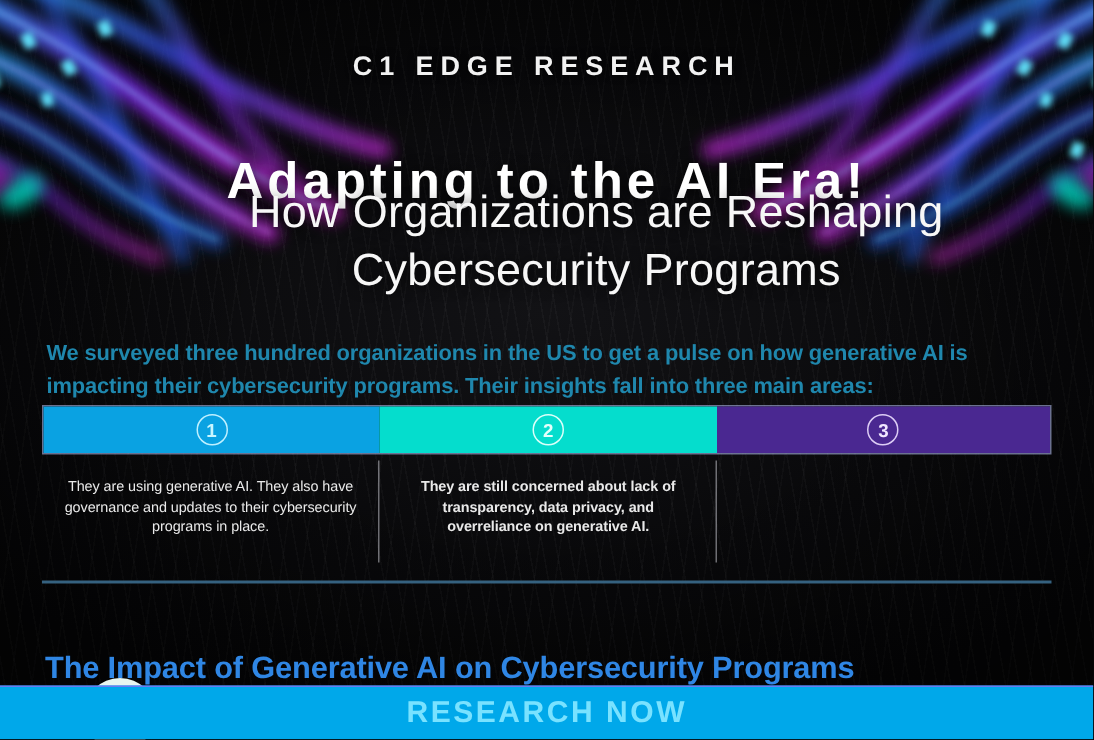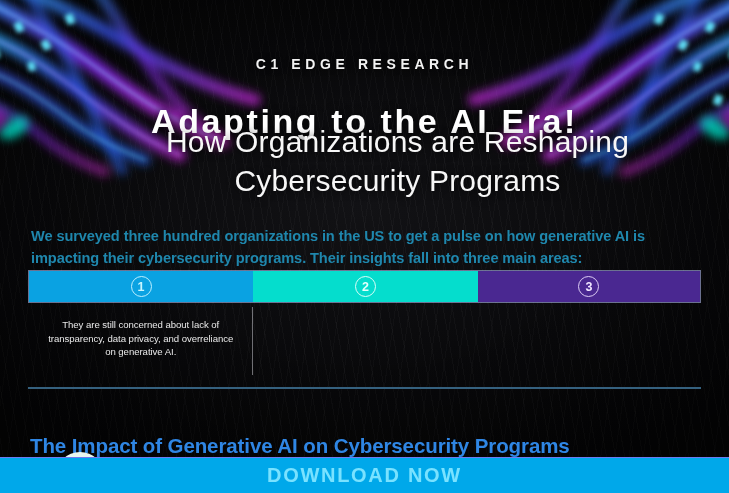--- a/index.html
+++ b/index.html
@@ -61,26 +61,26 @@
     height: 200px;
     pointer-events: none;
   }
   .neon-left  { left: -30px; }
   .neon-right { right: -30px; }
   .neon svg { display: block; width: 100%; height: 100%; }
 
   
   .kicker {
     position: absolute;
-    top: 56px;
+    top: 34px;
     left: 0;
     width: 100%;
     text-align: center;
     color: #f2f2f2;
-    font-size: 14px;
+    font-size: 18px;
     font-weight: 600;
     letter-spacing: 4.6px;
     text-shadow: 0 0 6px rgba(0,0,0,0.9);
   }
 
   
   .title-main {
     position: absolute;
     top: 79px;
     left: 0;
@@ -173,21 +173,21 @@
     position: relative;
     text-align: center;
     color: #e9e9e9;
     font-size: 9.6px;
     line-height: 13.5px;
     letter-spacing: -0.05px;
     padding: 5px 14px 0 14px;
     box-sizing: border-box;
   }
   .col-1 { flex: 0 0 33.4%; }
-  .col-2 { flex: 0 0 33.5%; }
+  .col-2 { flex: 0 0 33.5%; font-weight: bold; }
   .col-3 { flex: 1 1 auto; }
   .col-1::after,
   .col-2::after {
     content: "";
     position: absolute;
     right: 0;
     top: -6px;
     width: 1px;
     height: 68px;
     background: rgba(235,235,245,0.45);
@@ -387,26 +387,27 @@
     </div>
     <div class="band band-2">
       <span class="band-num">2</span>
     </div>
     <div class="band band-3">
       <span class="band-num">3</span>
     </div>
   </div>
 
   <div class="cols">
+    <div class="col col-1">They are using generative AI. They also have governance and updates to their cybersecurity programs in place.</div>
     <div class="col col-2">They are still concerned about lack of transparency, data privacy, and overreliance on generative AI.</div>
   </div>
 
   <div class="divider"></div>
 
   <h2 class="impact-heading">The Impact of Generative AI on Cybersecurity Programs</h2>
 
   <div class="peek-circle"></div>
 
   <div class="cta-bar">
-    <span class="cta-label">DOWNLOAD NOW</span>
+    <span class="cta-label">RESEARCH NOW</span>
   </div>
 
 </div>
 
 </body></html>

